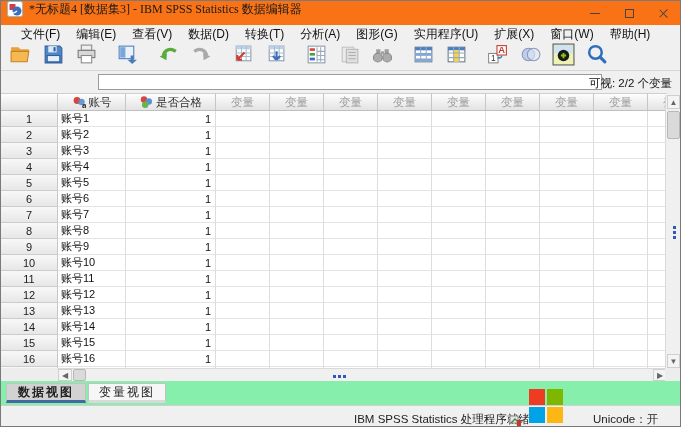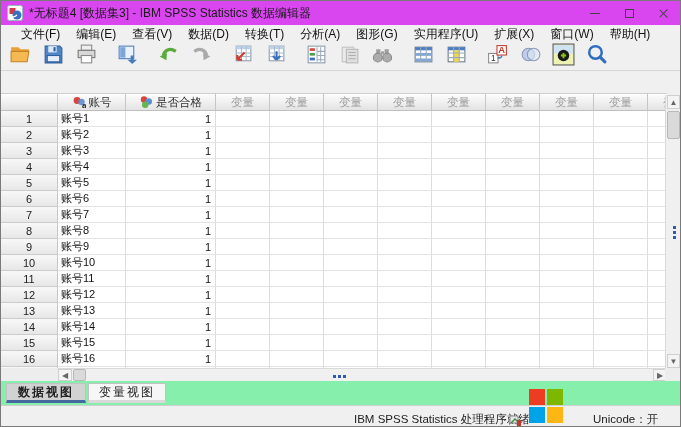--- a/index.html
+++ b/index.html
@@ -3,21 +3,21 @@
 <meta charset="utf-8">
 <style>
   * { box-sizing: border-box; margin: 0; padding: 0; }
   html,body { background:#888; }
   body { font-family: "Liberation Sans", "DejaVu Sans", sans-serif; }
   .window { position:relative; width:681px; height:427px; background:#f0f0f0;
             border:1px solid #7a7a7a; overflow:hidden; }
 
   
   .titlebar { position:absolute; top:0; left:0; right:0; height:24px;
-              display:flex; align-items:center; background:#d946ef; }
+              display:flex; background:#f97316;font-family:Liberation Serif, serif; }
   .app-icon { width:16px; height:16px; margin:0 6px 0 6px; flex:0 0 auto; }
   .title-text { font-size:12px; color:#1a1a1a; white-space:nowrap; }
   .win-controls { margin-left:auto; display:flex; height:24px; }
   .win-btn { width:34px; height:24px; display:flex; align-items:center; justify-content:center; }
   .glyph-min { width:10px; height:0; border-top:1.4px solid #444; }
   .glyph-max { width:9px; height:9px; border:1.3px solid #444; }
   .glyph-close { position:relative; width:11px; height:11px; }
   .glyph-close::before,.glyph-close::after{ content:""; position:absolute; left:5px; top:0;
       width:1.4px; height:11px; background:#444; }
   .glyph-close::before{ transform:rotate(45deg);} .glyph-close::after{ transform:rotate(-45deg);}
@@ -277,20 +277,24 @@
           </svg></span>
       </div>
       <div class="tb-btn">
         <span><svg viewBox="0 0 22 22">
             <circle cx="10" cy="9" r="6" fill="none" stroke="#2f6ebe" stroke-width="2.4"></circle>
             <path d="M14.5 13.5L19 18" stroke="#2f6ebe" stroke-width="3" stroke-linecap="round"></path>
           </svg></span>
       </div>
     </div>
 
+  <div class="editor-row">
+    <input class="cell-editor" value="" style="">
+    <span class="visible-label">可视: 2/2 个变量</span>
+  </div>
 
   <div class="grid">
     <div class="grid-header">
       <div class="hcell corner"></div>
     <div class="hcell w-acc">
           <span class="vicon"><svg viewBox="0 0 14 14">
               <circle cx="5" cy="5.5" r="3.4" fill="#d8453c"></circle>
               <circle cx="9.5" cy="7" r="3.2" fill="#5b8fd4" fill-opacity="0.9"></circle>
               <text x="10" y="13" font-size="8" font-weight="bold" fill="#222">a</text>
             </svg></span>

